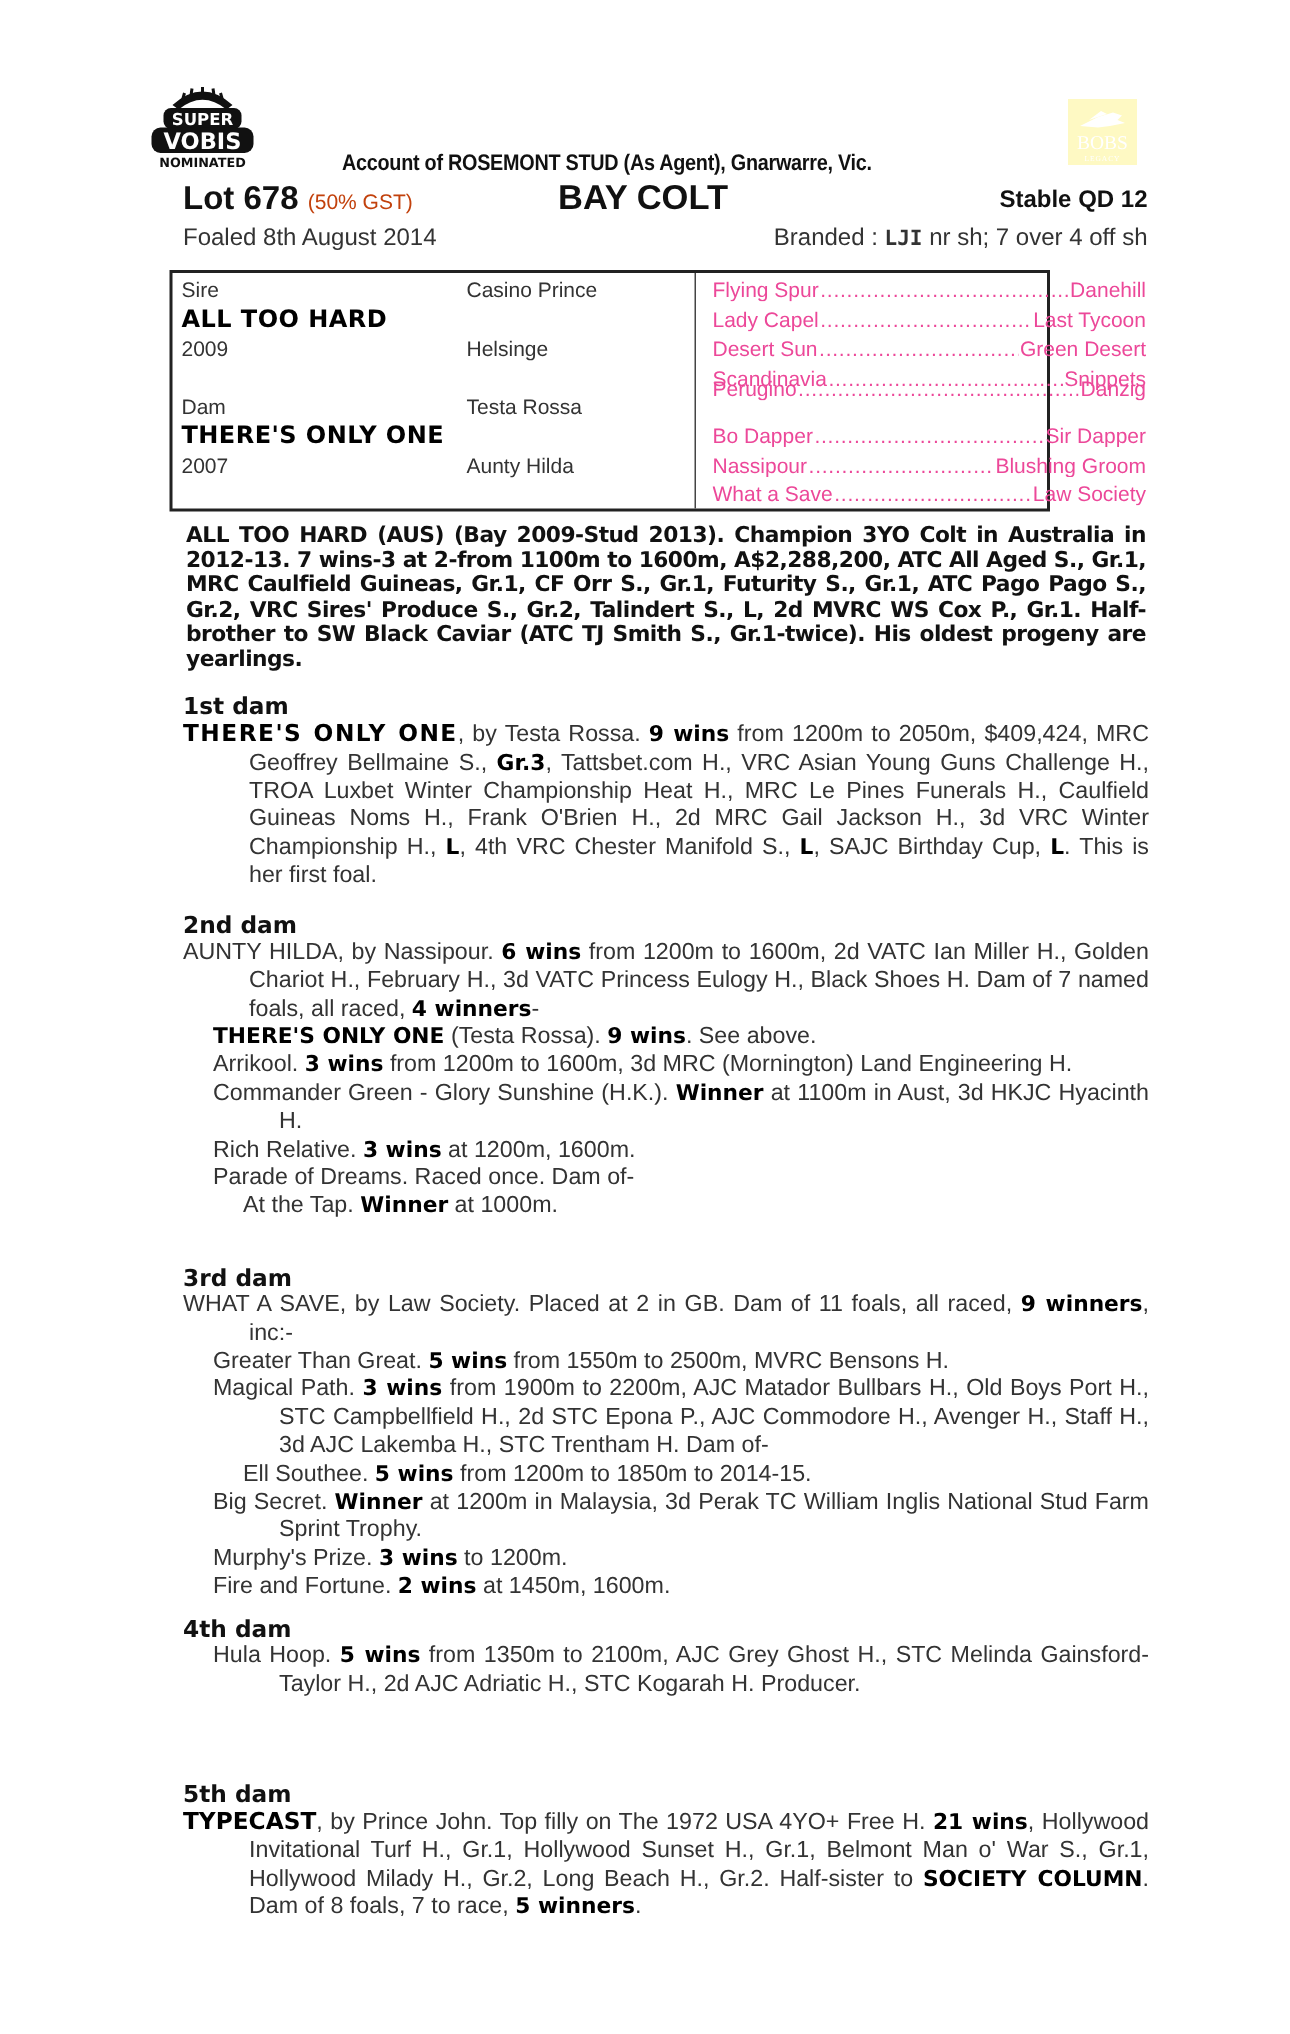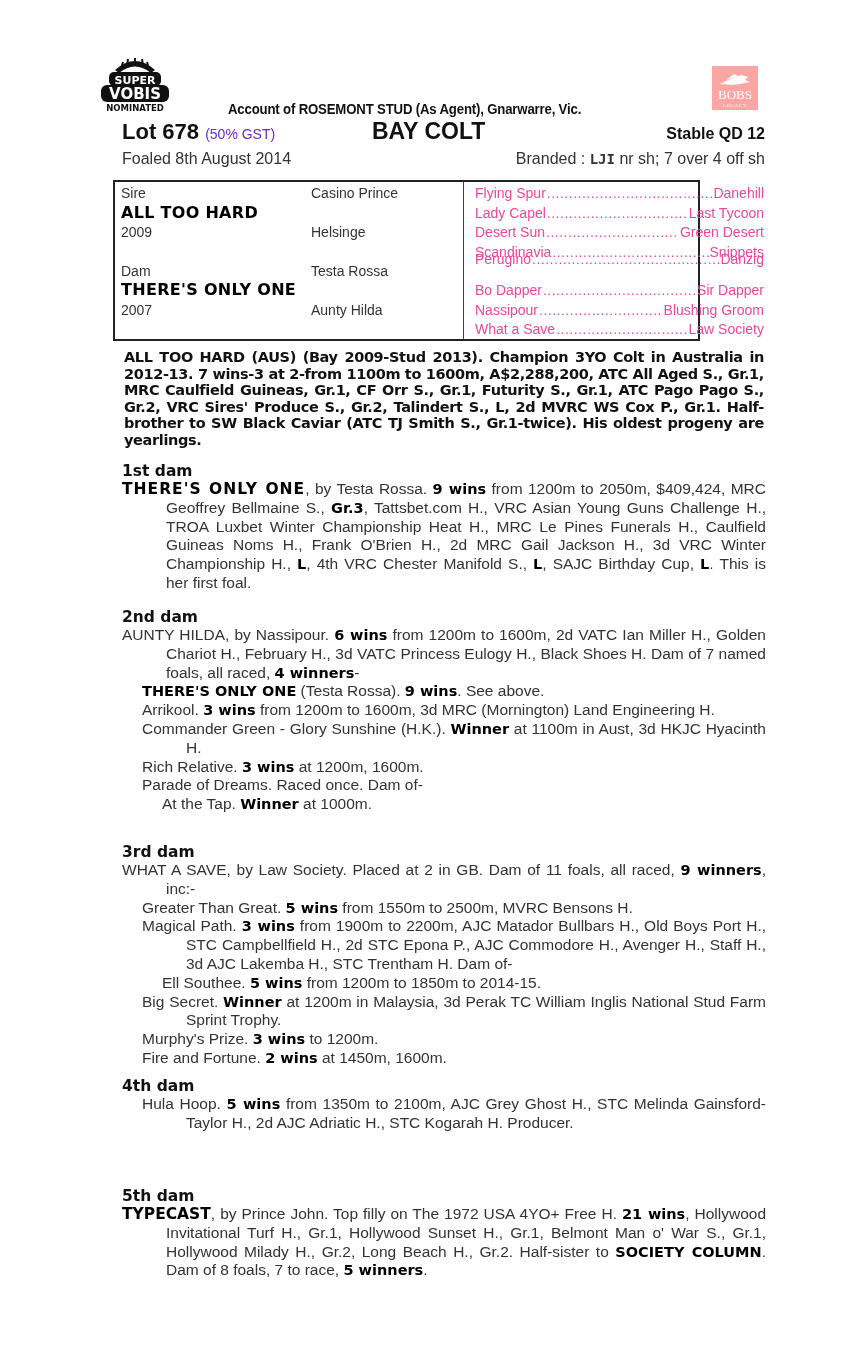--- a/index.html
+++ b/index.html
@@ -2,27 +2,27 @@
 <html><head>
 <meta charset="utf-8">
 <style>
   html, body { margin: 0; padding: 0; background: #ffffff; }
   body { width: 860px; height: 1356px; position: relative; overflow: hidden;
          font-family: "Liberation Sans", sans-serif; color: #1a1a1a; }
   .page { position: absolute; left: 0; top: 0; width: 860px; height: 1356px; }
 
   
   .logo-vobis { position: absolute; left: 95px; top: 54px; width: 80px; height: 58px; }
-  .logo-bobs { position: absolute; left: 712px; top: 66px; width: 46px; height: 44px; background: #fca5a5; }
+  .logo-bobs { position: absolute; left: 712px; top: 66px; width: 46px; height: 44px; background: #fef9c3; }
 
   
   .account { position: absolute; left: 228px; top: 100px; font-family: "Liberation Sans", sans-serif;
              font-weight: bold; font-size: 15px; letter-spacing: -0.2px; transform: scaleX(0.88); transform-origin: left top; color: #111; }
   .lot { position: absolute; left: 122px; top: 119px; font-size: 22px; font-weight: bold; color: #111; }
-  .lot .gst { font-size: 14px; font-weight: normal; color: #6d28d9; }
+  .lot .gst { font-size: 14px; font-weight: normal; color: #c2410c; }
   .colour-sex { position: absolute; left: 372px; top: 118px; font-size: 23px; font-weight: bold; color: #111; }
   .stable { position: absolute; right: 95px; top: 125px; font-size: 16px; font-weight: bold; color: #111; }
   .foaled { position: absolute; left: 122px; top: 150px; font-size: 16px; color: #333; }
   .branded { position: absolute; right: 95px; top: 150px; font-size: 16px; color: #333; }
   .branded .brand { font-weight: bold; font-family: "DejaVu Sans Mono", monospace; font-size: 14px; }
 
   
   .pedigree { position: absolute; left: 113px; top: 180px; width: 587px; height: 161px;
               border: 2px solid #222; box-sizing: border-box; }
   .ped-left { position: absolute; left: 0; top: 0; width: 348px; height: 100%; border-right: 1px solid #444; }

